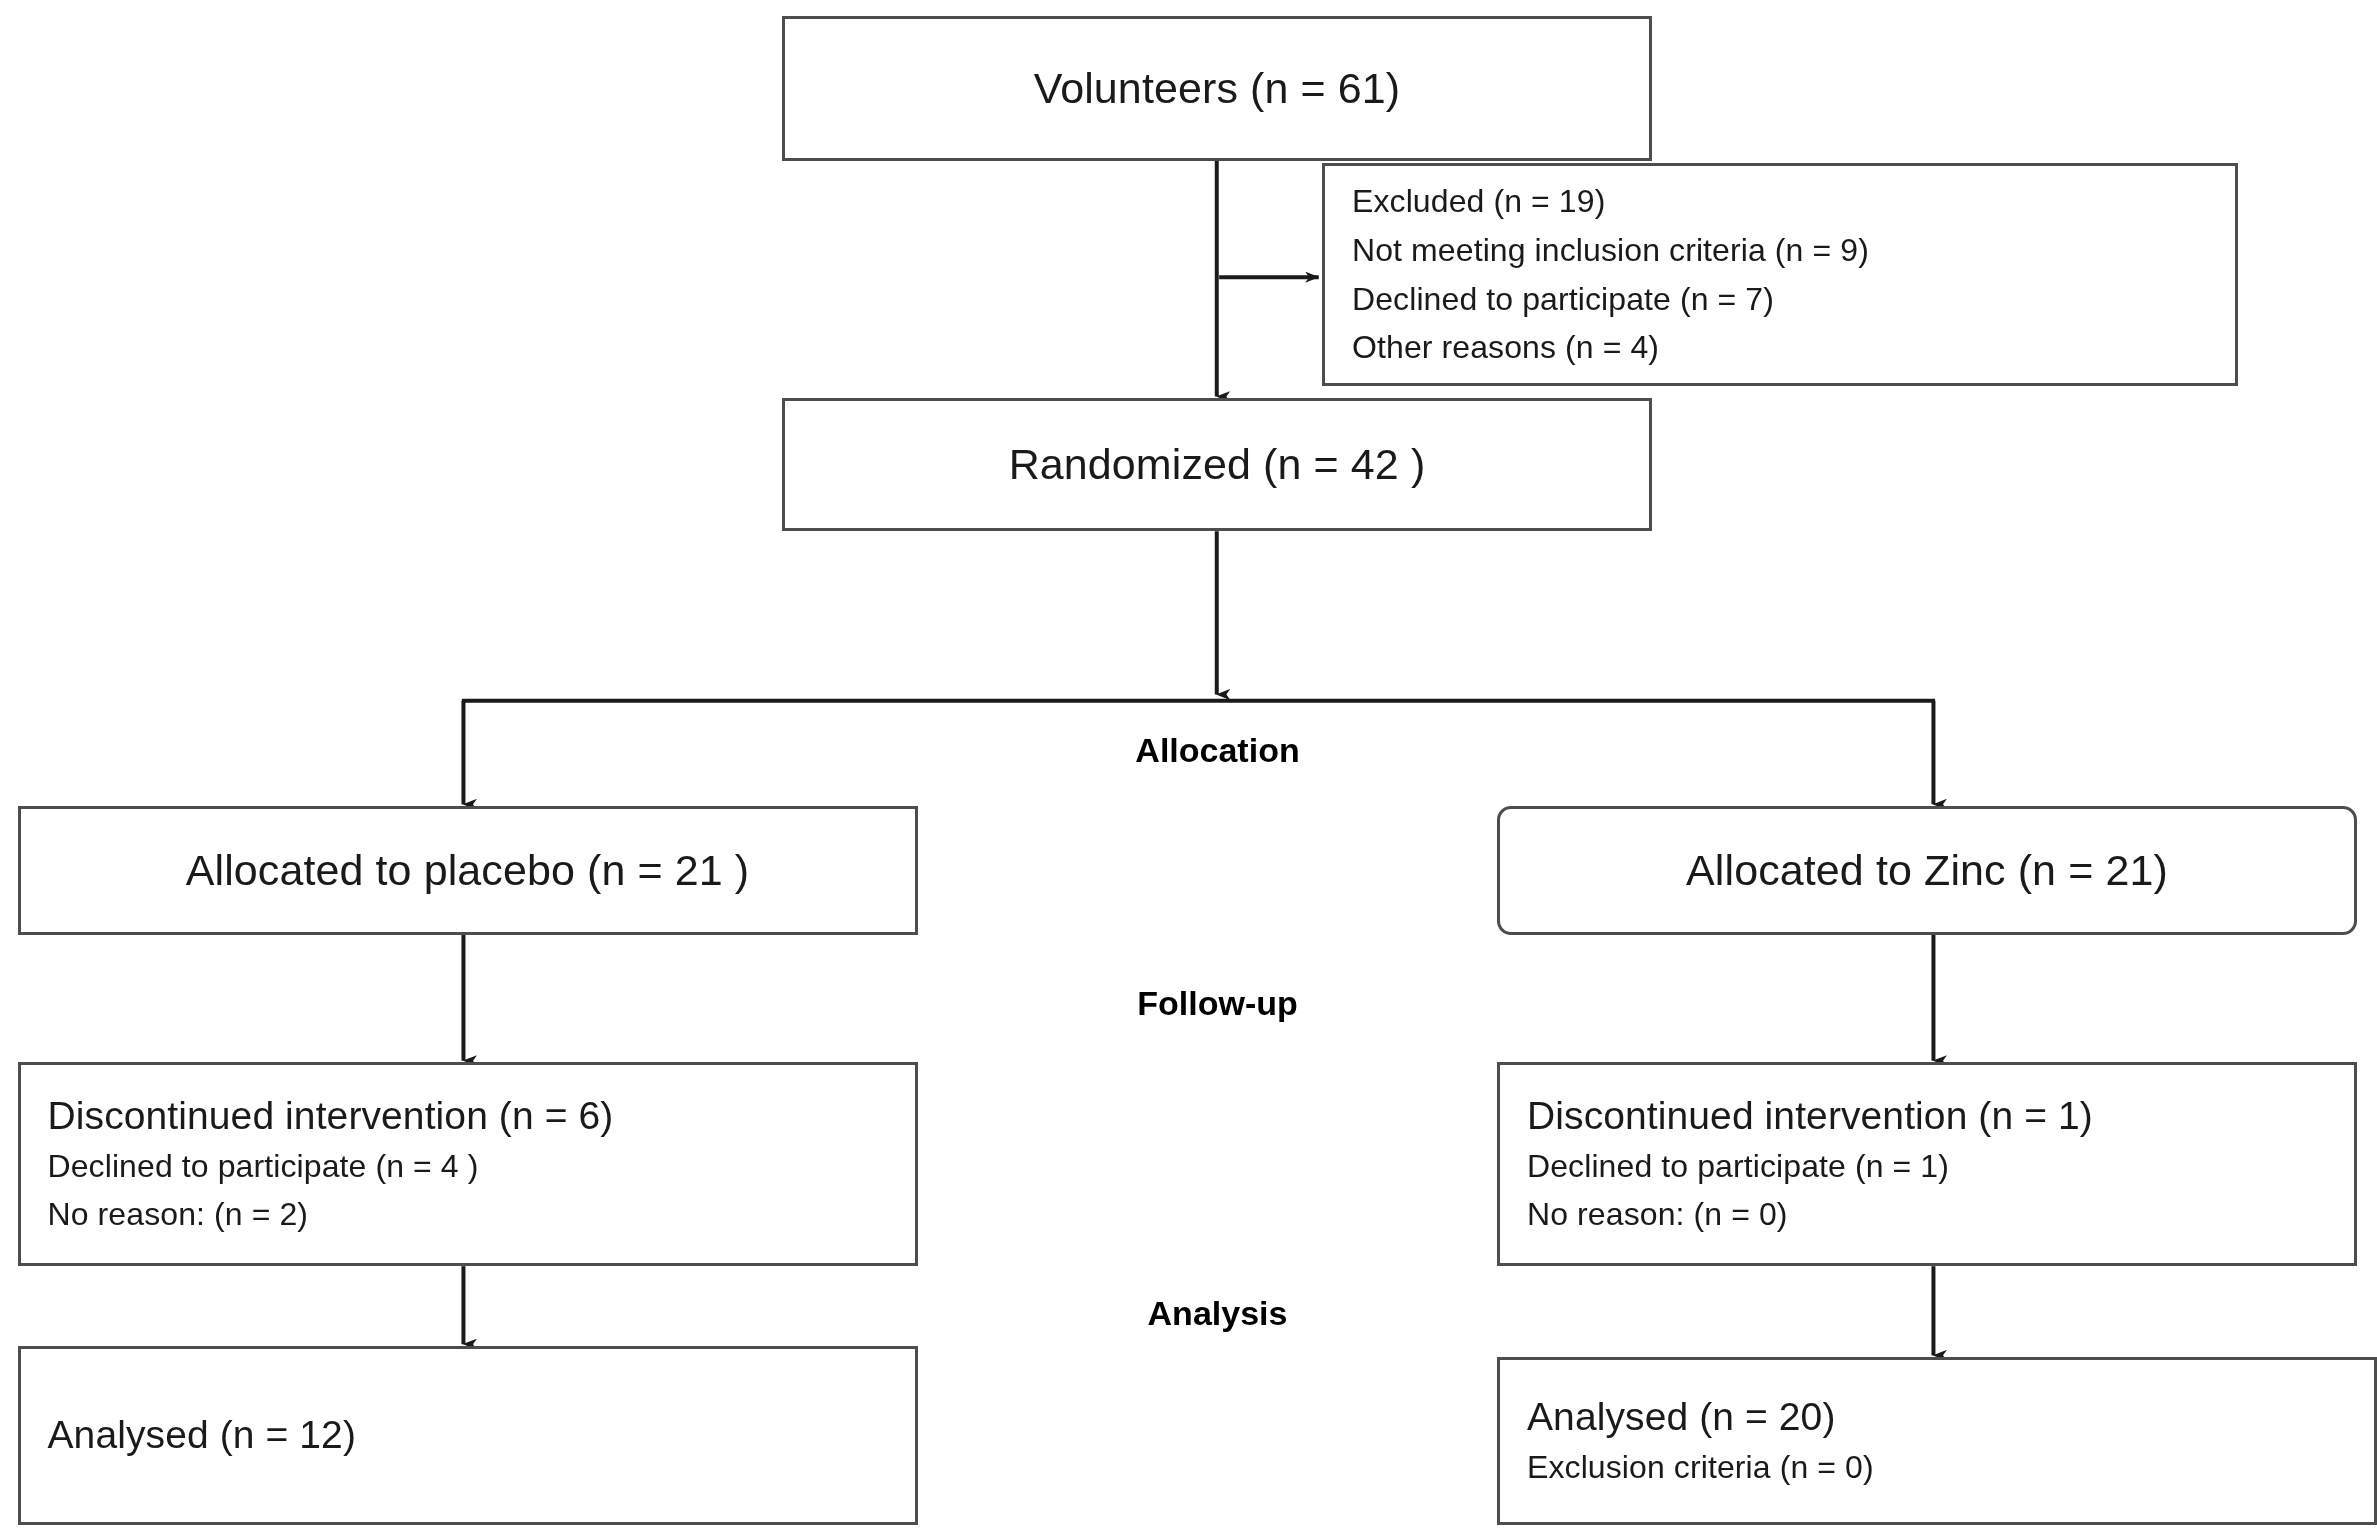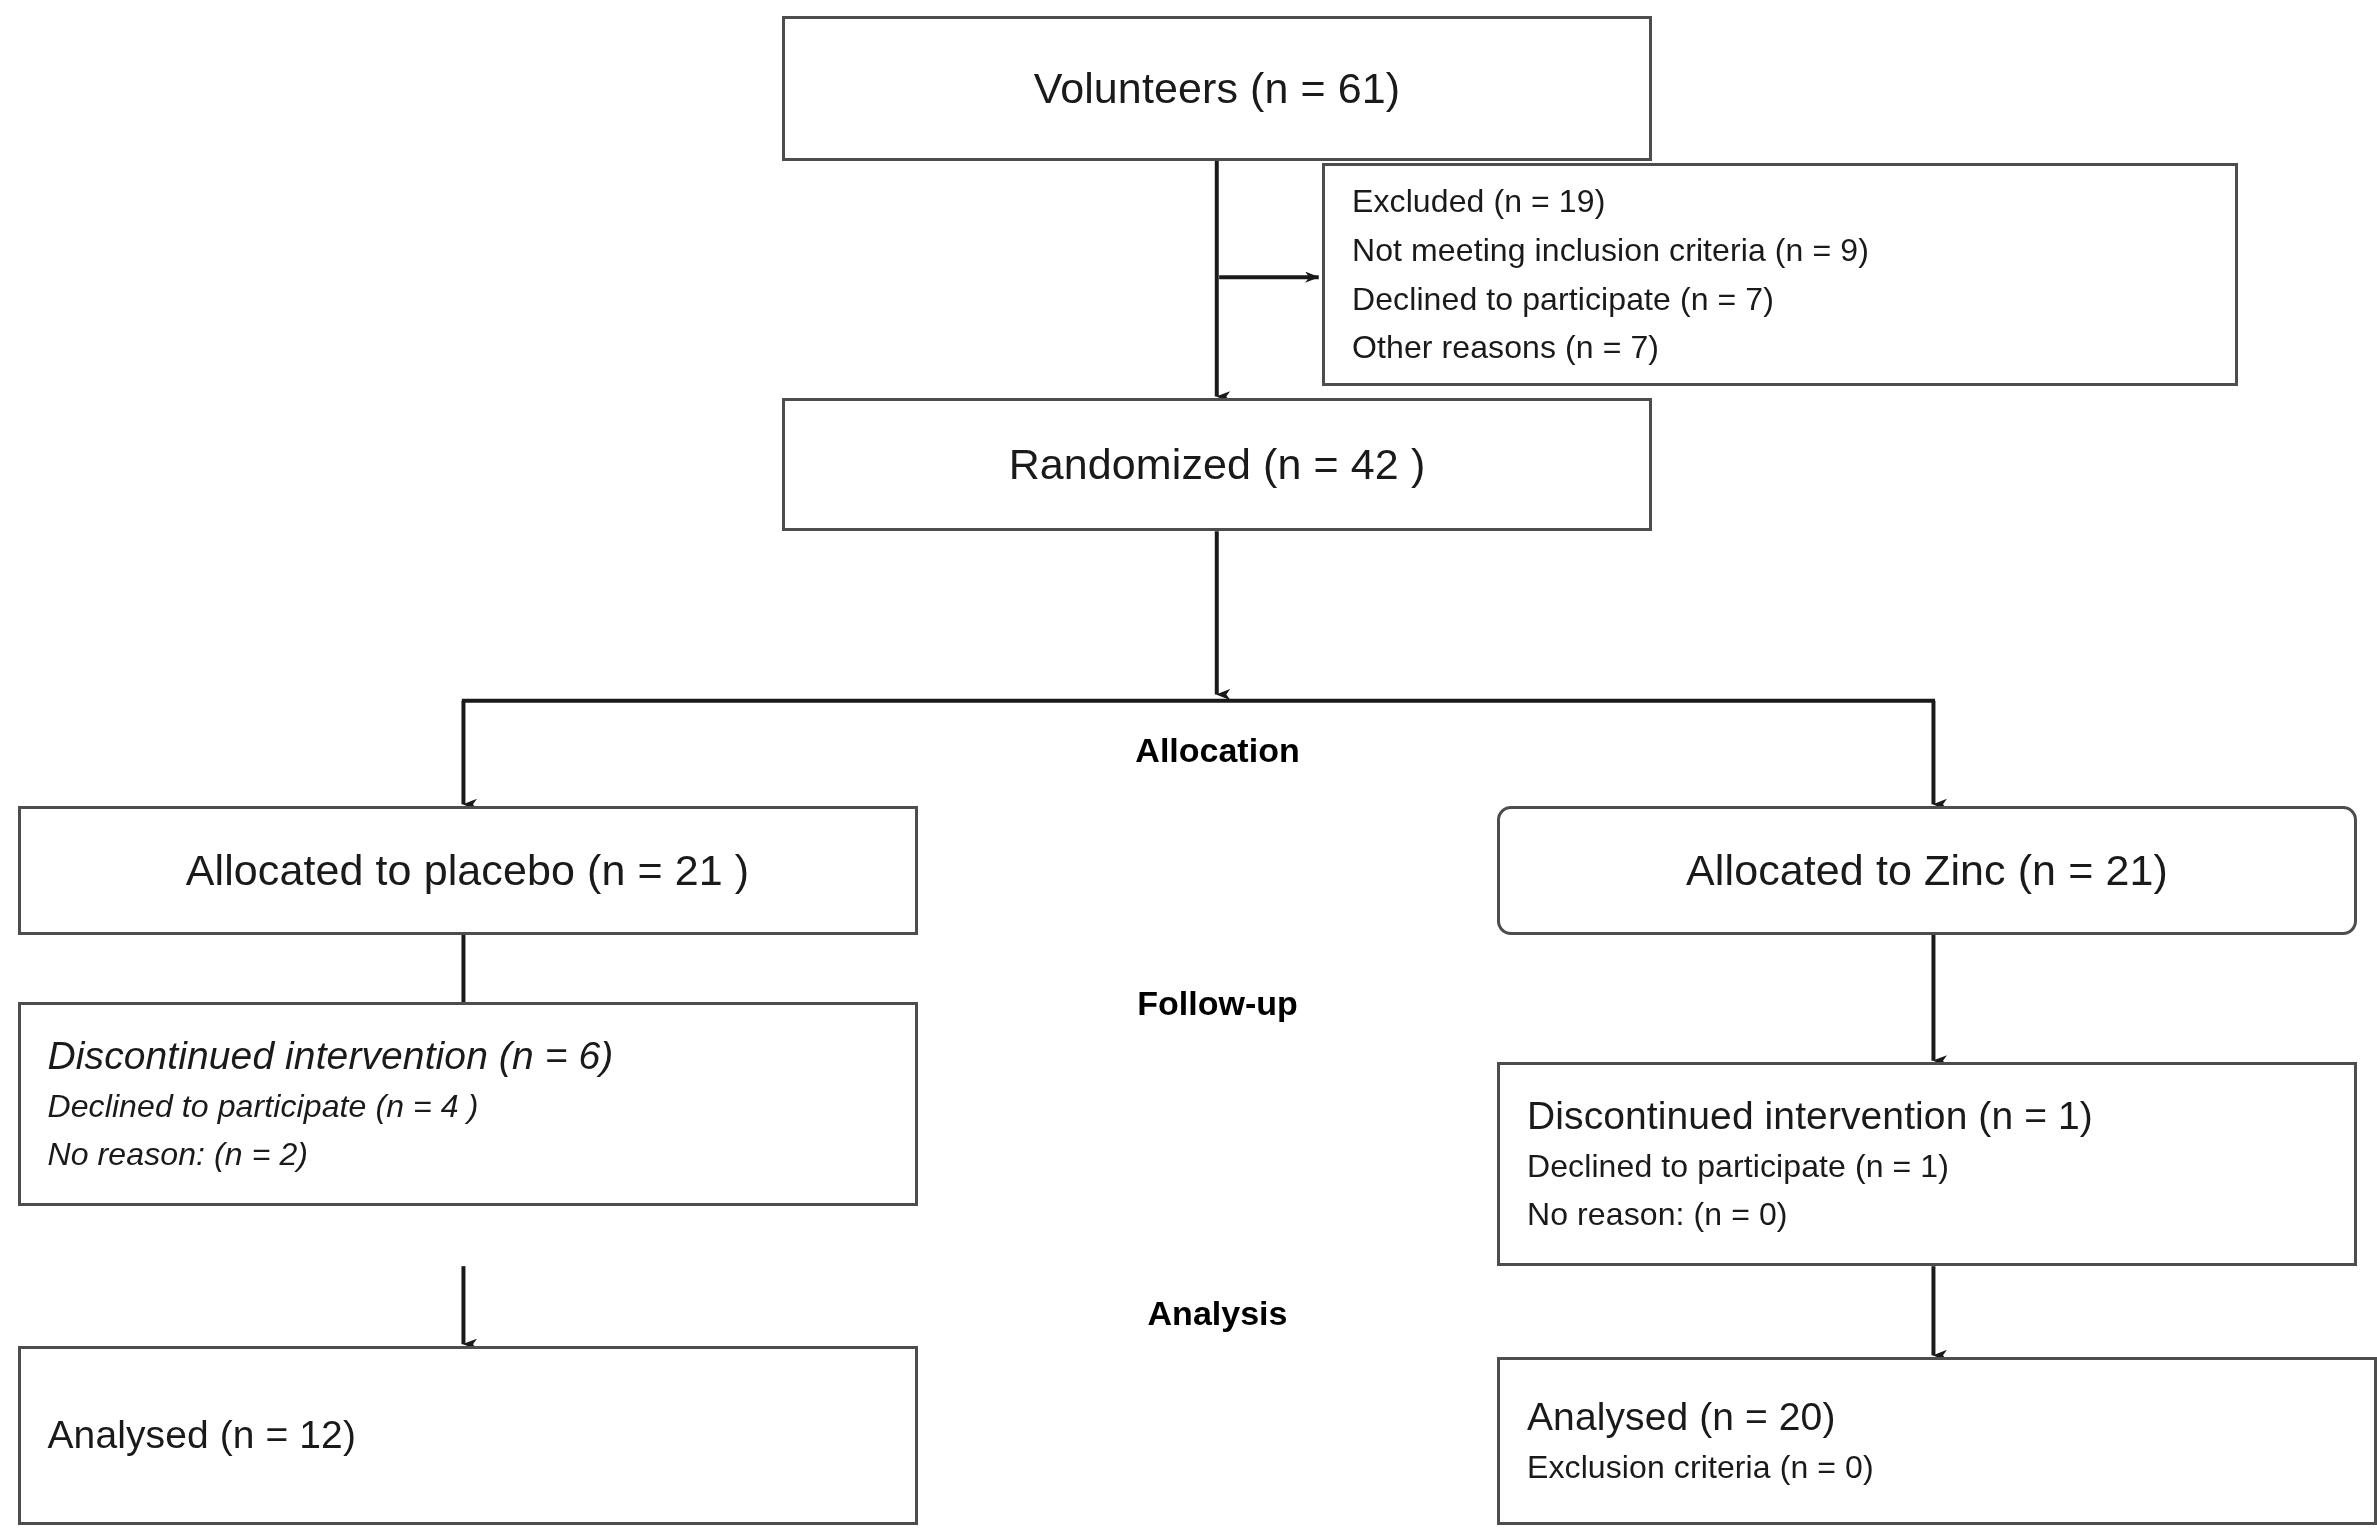--- a/index.html
+++ b/index.html
@@ -110,40 +110,40 @@
   </svg>
 
   <div class="node center" style="left:782px; top:16px; width:870px; height:145px;">
     <div class="line title-line">Volunteers   (n = 61)</div>
   </div>
 
   <div class="node left-align pad-lr" style="left:1322px; top:163px; width:916px; height:223px;">
     <div class="line list-line">Excluded (n = 19)</div>
     <div class="line list-line">Not meeting inclusion criteria (n = 9)</div>
     <div class="line list-line">Declined to participate (n = 7)</div>
-    <div class="line list-line">Other reasons (n = 7)</div>
+    <div class="line list-line">Other reasons (n = 4)</div>
   </div>
 
   <div class="node center" style="left:782px; top:398px; width:870px; height:133px;">
     <div class="line title-line">Randomized (n = 42 )</div>
   </div>
 
   <div class="stage-label" style="left:1058px; top:731px; width:319px;">Allocation</div>
 
   <div class="node center" style="left:17.5px; top:806px; width:900px; height:129px;">
     <div class="line title-line">Allocated to placebo (n = 21 )</div>
   </div>
 
   <div class="node center" style="left:1497px; top:806px; width:860px; height:129px;border-radius:14px;">
     <div class="line title-line">Allocated to Zinc (n = 21)</div>
   </div>
 
   <div class="stage-label" style="left:1058px; top:984px; width:319px;">Follow-up</div>
 
-  <div class="node left-align pad-lr" style="left:17.5px; top:1002px; width:900px; height:204px;font-style:italic;">
+  <div class="node left-align pad-lr" style="left:17.5px; top:1062px; width:900px; height:204px;">
     <div class="line head-line">Discontinued intervention (n = 6)</div>
     <div class="line sub-line">Declined to participate (n = 4 )</div>
     <div class="line sub-line">No reason: (n = 2)</div>
   </div>
 
   <div class="node left-align pad-lr" style="left:1497px; top:1062px; width:860px; height:204px;">
     <div class="line head-line">Discontinued intervention (n = 1)</div>
     <div class="line sub-line">Declined to participate (n = 1)</div>
     <div class="line sub-line">No reason: (n = 0)</div>
   </div>

